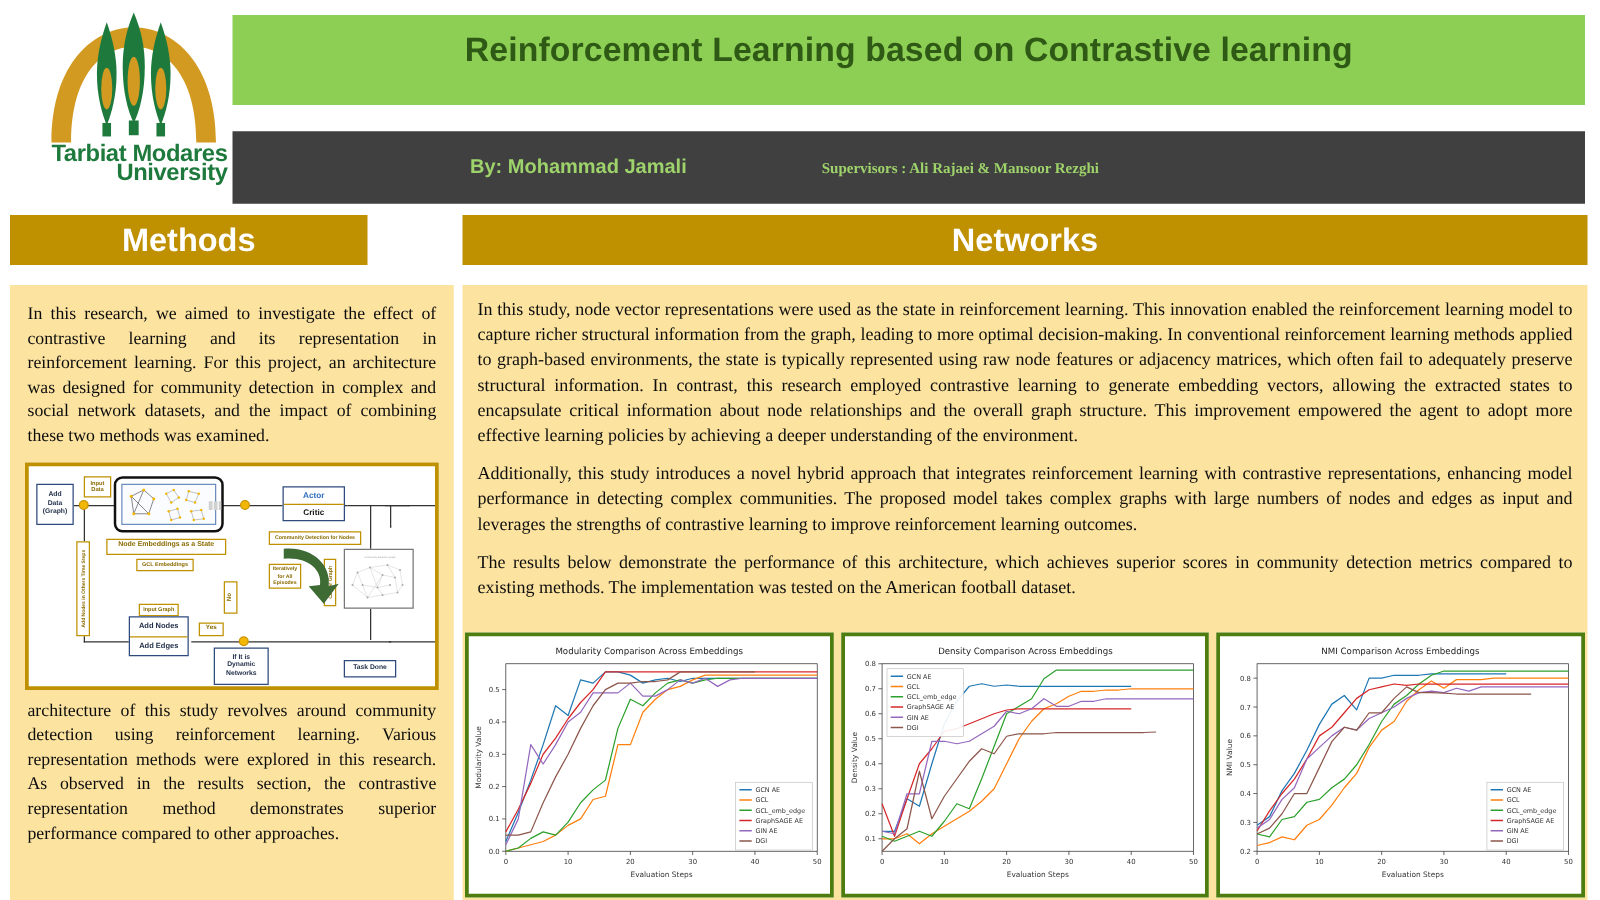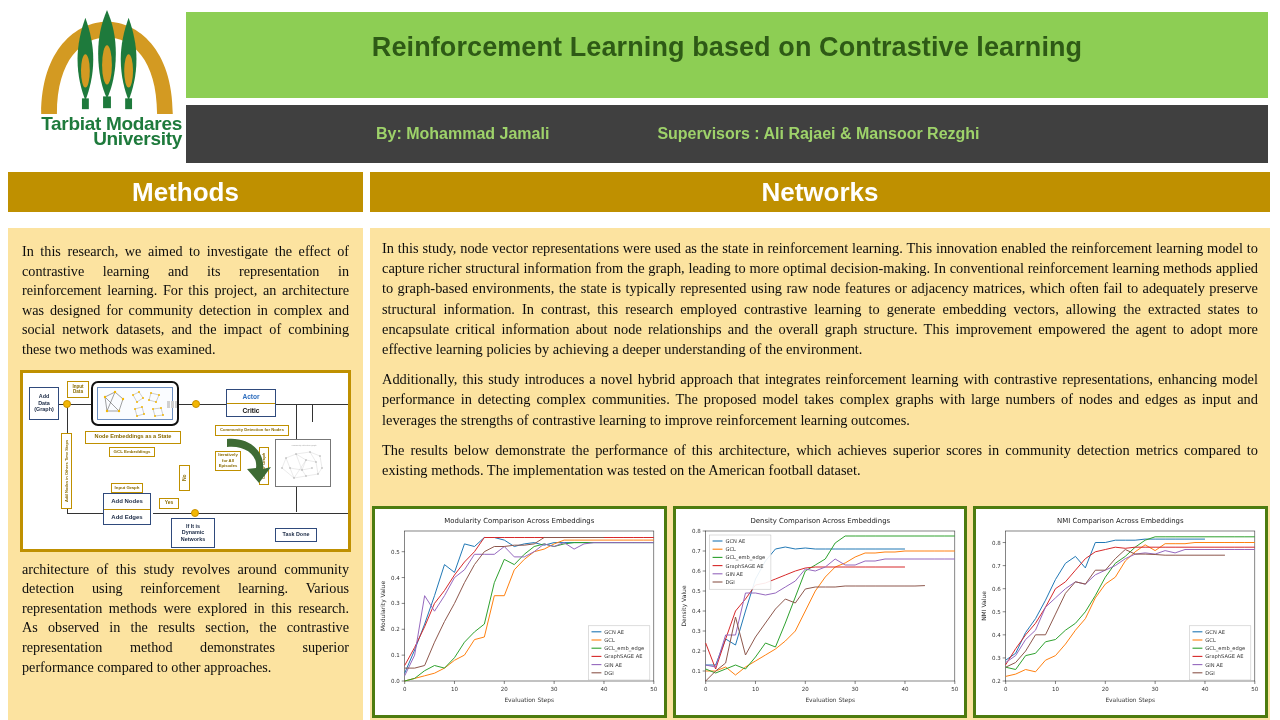--- a/index.html
+++ b/index.html
@@ -17,51 +17,51 @@
     background:#fff; display:flex; flex-direction:column;
     align-items:flex-end; justify-content:flex-start; padding-top:8px;
   }
   .logo-svg { width:150px; height:110px; display:block; }
   .logo-text {
     text-align:center; color:#1E7A3C; font-weight:bold;
     font-size:19px; line-height:19px; letter-spacing:-0.3px;
     font-family:"Liberation Sans", sans-serif; margin-top:-4px;
   }
   .title-bar {
-    position:absolute; left:186px; top:12px; width:1082px; height:86px;
+    position:absolute; left:186px; top:12px; width:1082px; height:72px;
     background:#8DCE54; display:flex; align-items:center; justify-content:center;
   }
   .title-bar h1 {
     color:#2E5A16; font-size:27px; font-weight:bold; letter-spacing:0.1px;
     font-family:"Liberation Sans", sans-serif; text-align:center;
     margin-top:-16px;
   }
   .authors-bar {
     position:absolute; left:186px; top:105px; width:1082px; height:58px;
     background:#404040; display:flex; align-items:center;
   }
   .authors-bar .by {
     color:#9ED26A; font-size:16px; font-weight:bold; margin-left:190px;
     font-family:"Liberation Sans", sans-serif;
   }
   .authors-bar .sup {
-    color:#9ED26A; font-size:16px; font-weight:bold; margin-left:108px;
-    font-family:Liberation Sans, sans-serif;
+    color:#9ED26A; font-size:12px; font-weight:bold; margin-left:108px;
+    font-family:Liberation Serif, serif;
   }
 
   
   .sec-head {
     position:absolute; background:#BF9000; display:flex;
     align-items:center; justify-content:center;
   }
   .sec-head span {
     color:#ffffff; font-size:26px; font-weight:bold;
     font-family:"Liberation Sans", sans-serif;
   }
-  #methods-head { left:8px; top:172px; width:355px; height:40px; }
+  #methods-head { left:8px; top:172px; width:286px; height:40px; }
   #outcomes-head { left:370px; top:172px; width:900px; height:40px; }
 
   
   .left-panel {
     position:absolute; left:8px; top:228px; width:355px; height:492px;
     background:#FCE3A0;
   }
   .left-text {
     font-family:"Liberation Serif", serif;
     font-size:14.2px; line-height:19.6px; color:#0d0d0d;

